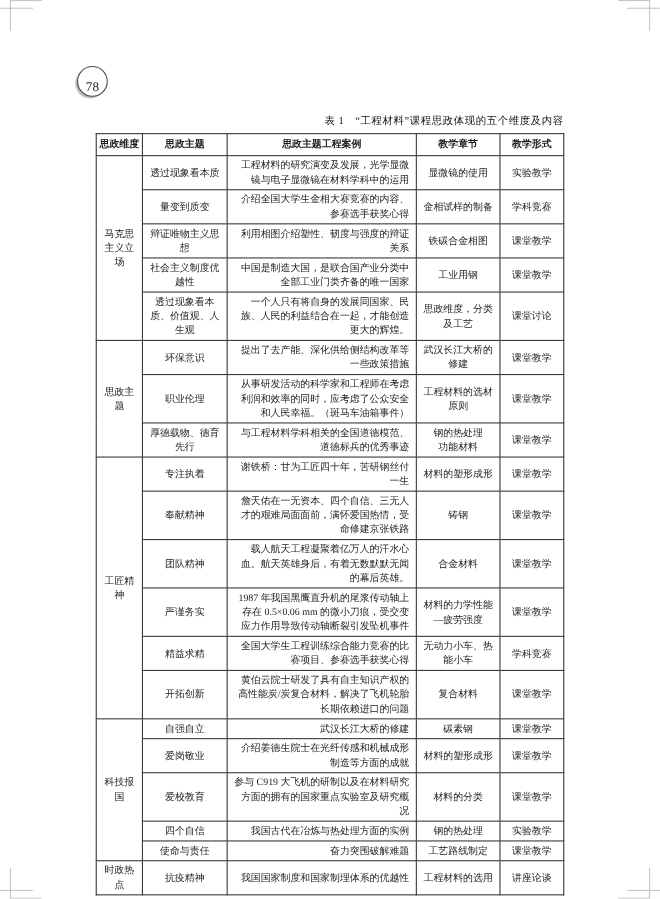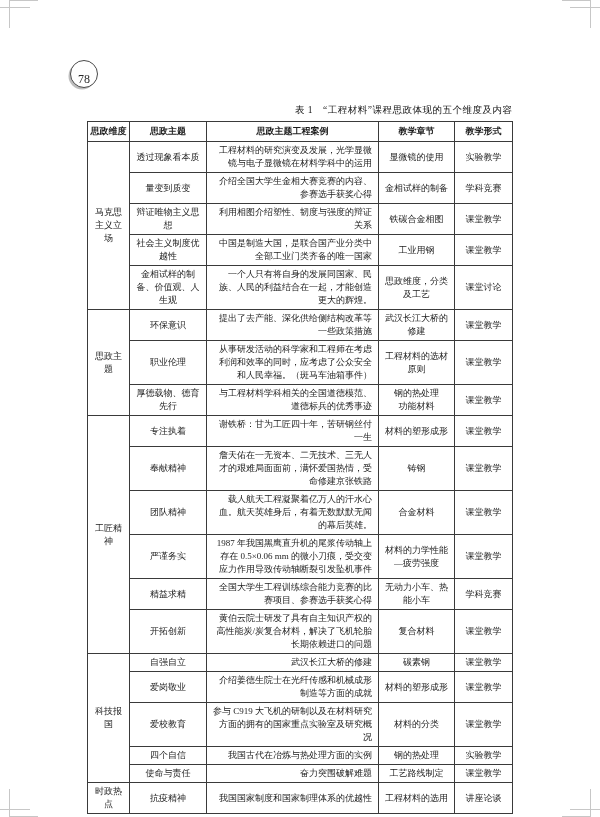--- a/index.html
+++ b/index.html
@@ -125,21 +125,21 @@
           <td class="chapter-cell">铁碳合金相图</td>
           <td class="form-cell">课堂教学</td>
         </tr>
         <tr>
           <td class="theme-cell">社会主义制度优越性</td>
           <td class="case-cell">中国是制造大国，是联合国产业分类中全部工业门类齐备的唯一国家</td>
           <td class="chapter-cell">工业用钢</td>
           <td class="form-cell">课堂教学</td>
         </tr>
         <tr>
-          <td class="theme-cell">金相试样的制备、价值观、人生观</td>
+          <td class="theme-cell">透过现象看本质、价值观、人生观</td>
           <td class="case-cell">一个人只有将自身的发展同国家、民族、人民的利益结合在一起，才能创造更大的辉煌。</td>
           <td class="chapter-cell">思政维度，分类及工艺</td>
           <td class="form-cell">课堂讨论</td>
         </tr>
         <tr>
           <td rowspan="3">思政主题</td>
           <td class="theme-cell">环保意识</td>
           <td class="case-cell">提出了去产能、深化供给侧结构改革等一些政策措施</td>
           <td class="chapter-cell">武汉长江大桥的修建</td>
           <td class="form-cell">课堂教学</td>
@@ -159,21 +159,21 @@
         </tr>
         <tr>
           <td rowspan="6">工匠精神</td>
           <td class="theme-cell">专注执着</td>
           <td class="case-cell">谢铁桥：甘为工匠四十年，苦研钢丝付一生</td>
           <td class="chapter-cell">材料的塑形成形</td>
           <td class="form-cell">课堂教学</td>
         </tr>
         <tr>
           <td class="theme-cell">奉献精神</td>
-          <td class="case-cell">詹天佑在一无资本、二无技术、三无人才的艰难局面面前，满怀爱国热情，受命修建京张铁路</td>
+          <td class="case-cell">詹天佑在一无资本、四个自信、三无人才的艰难局面面前，满怀爱国热情，受命修建京张铁路</td>
           <td class="chapter-cell">铸钢</td>
           <td class="form-cell">课堂教学</td>
         </tr>
         <tr>
           <td class="theme-cell">团队精神</td>
           <td class="case-cell">载人航天工程凝聚着亿万人的汗水心血。航天英雄身后，有着无数默默无闻的幕后英雄。</td>
           <td class="chapter-cell">合金材料</td>
           <td class="form-cell">课堂教学</td>
         </tr>
         <tr>

